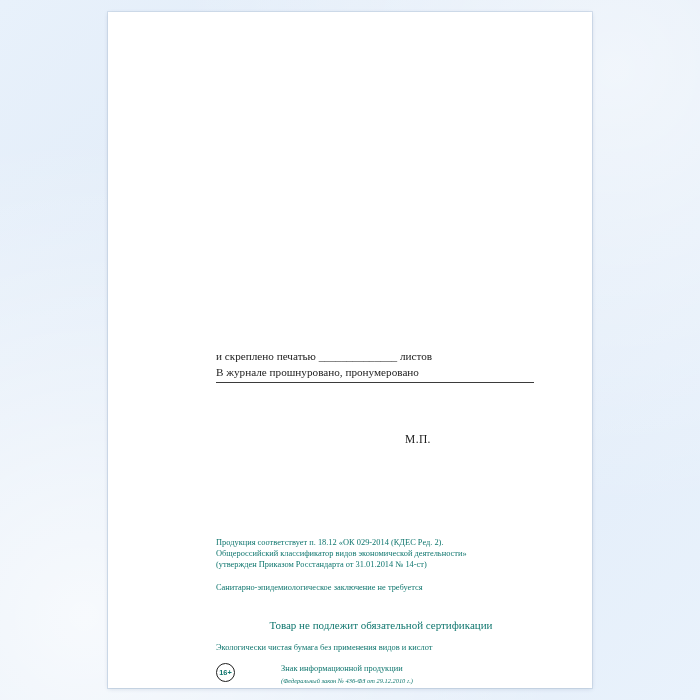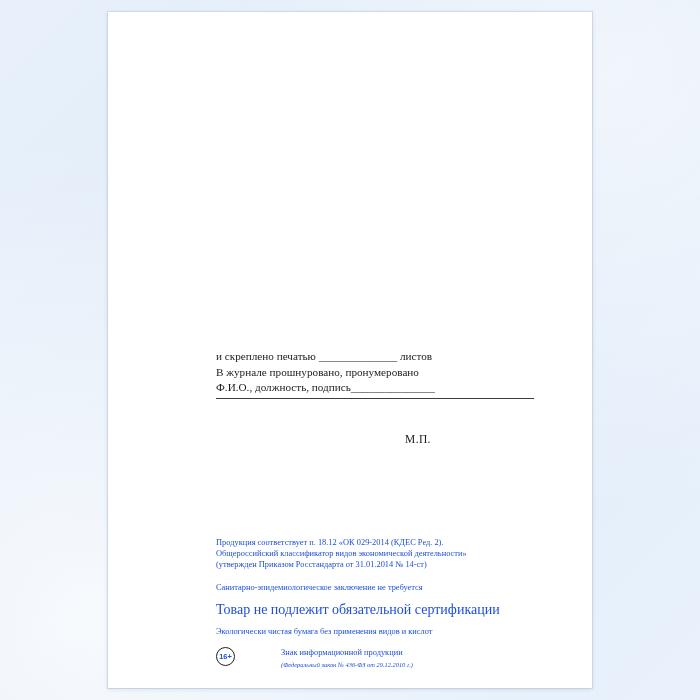--- a/index.html
+++ b/index.html
@@ -72,38 +72,39 @@
     color: #1c1c1c;
     letter-spacing: 0.4px;
   }
 
   
   .legal {
     position: absolute;
     left: 108px;
     top: 525px;
     width: 330px;
-    color: #1d4ed8;
+    color: #0f766e;
   }
   .legal p {
     margin: 0;
   }
   .legal .para1 {
     font-size: 8.4px;
     line-height: 11.2px;
   }
   .legal .spaced {
     margin-top: 11px;
     font-size: 8.4px;
     line-height: 11.2px;
   }
   .legal .spaced2 {
-    margin-top: 11px;
-    font-size: 14px;
+    margin-top: 27px;
+    font-size: 11px;
     line-height: 11.2px;
+    text-align: center;
   }
   .legal .spaced3 {
     margin-top: 11px;
     font-size: 8.4px;
     line-height: 11.2px;
   }
   .age-row {
     margin-top: 10px;
     display: flex;
     align-items: flex-start;
@@ -142,21 +143,20 @@
 </head>
 <body>
 
 <div id="stage">
   <div class="page">
     <div class="page-inner">
 
       <div class="cert-block">
         <div class="cert-line l2">и скреплено печатью ______________ листов</div>
         <div class="cert-line l1">В журнале прошнуровано, пронумеровано</div>
-        <div class="cert-line l4">Ф.И.О., должность, подпись_______________</div>
         <div class="cert-rule"></div>
       </div>
 
       <div class="mp">М.П.</div>
 
       <div class="legal">
         <p class="para1">Продукция соответствует п. 18.12 «ОК 029-2014 (КДЕС Ред. 2).</p>
         <p class="para1">Общероссийский классификатор видов экономической деятельности»</p>
         <p class="para1 ital">(утвержден Приказом Росстандарта от 31.01.2014 № 14-ст)</p>
 

